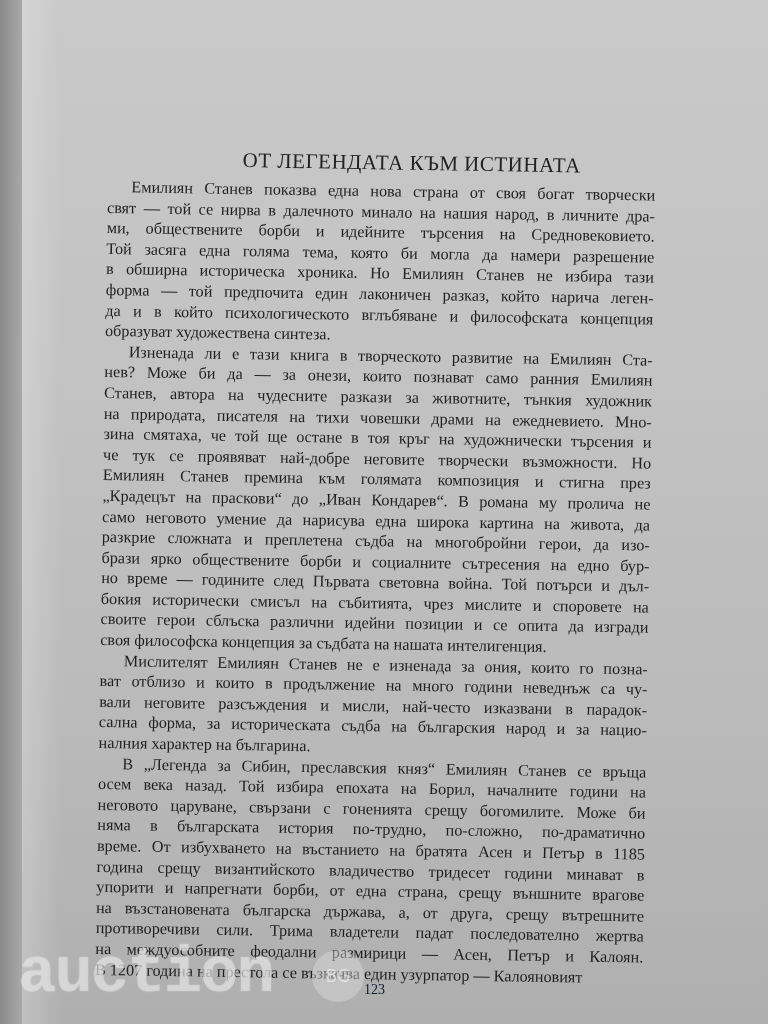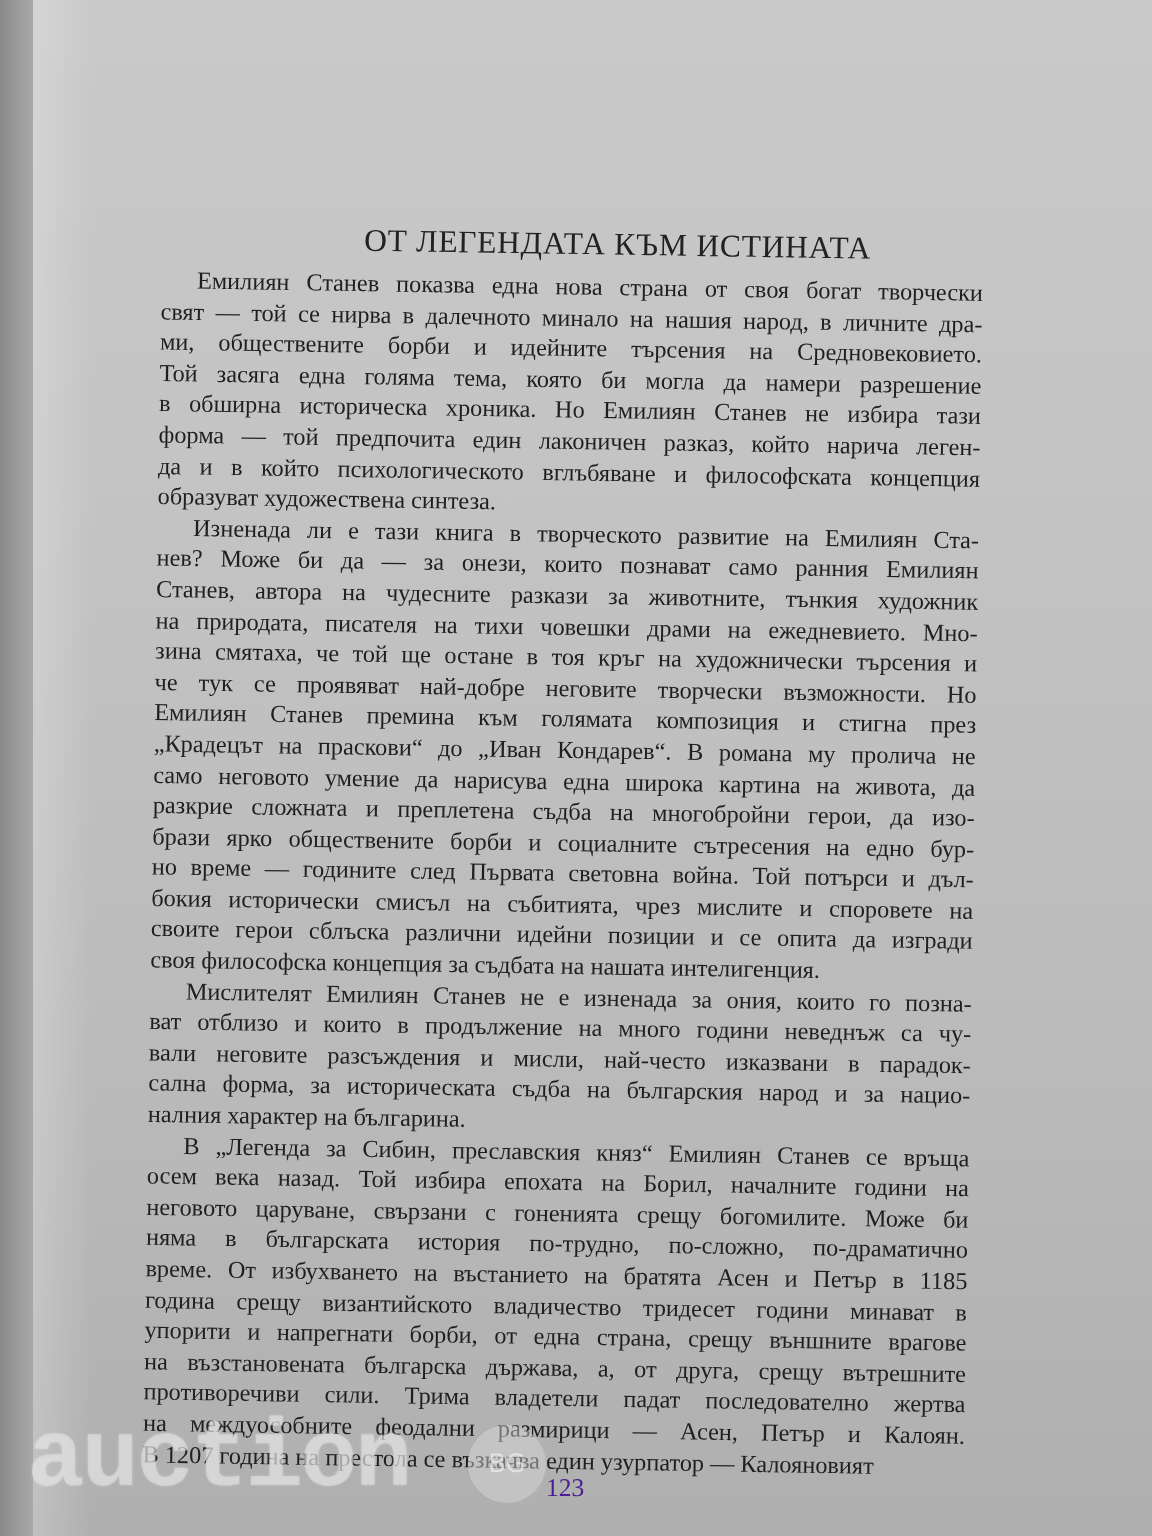--- a/index.html
+++ b/index.html
@@ -65,22 +65,22 @@
   .para .line.last {
     text-align-last: left;
   }
   .para .line.indent {
     padding-left: 24px;
   }
   .page-number {
     position: absolute;
     left: 364px;
     top: 982px;
-    font-size: 17px;
-    color: #4c1d95;
+    font-size: 14px;
+    color: #0f172a;
   }
   .watermark {
     position: absolute;
     left: 18px;
     top: 938px;
     font-family: Liberation Mono, monospace;
     font-size: 64px;
     font-weight: bold;
     letter-spacing: -2px;
     color: rgba(225,225,225,0.55);

